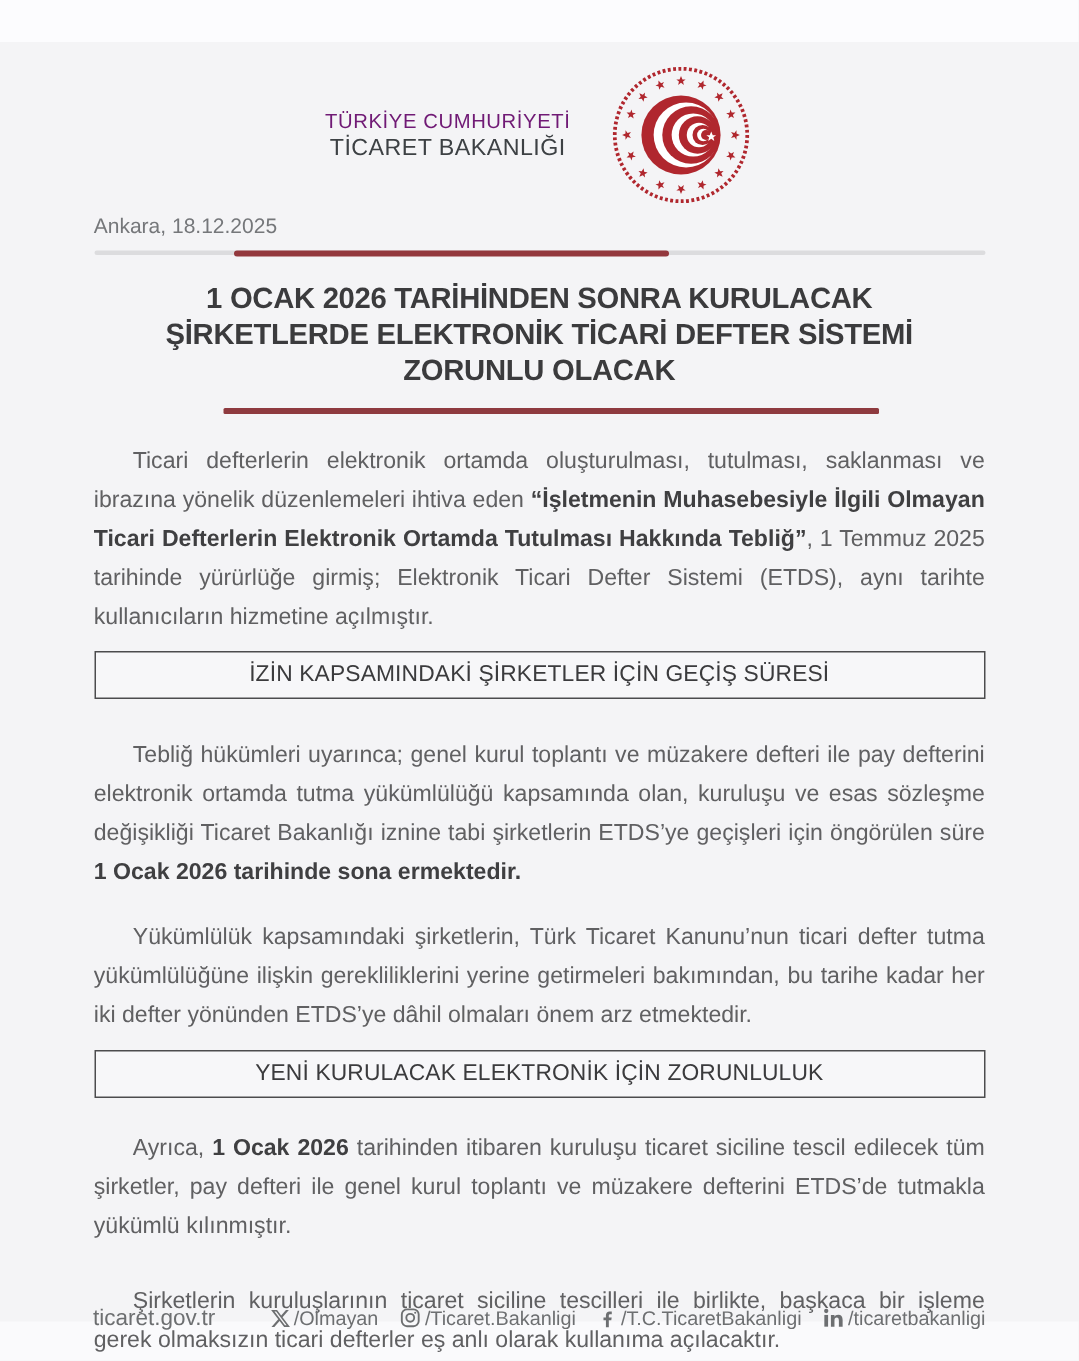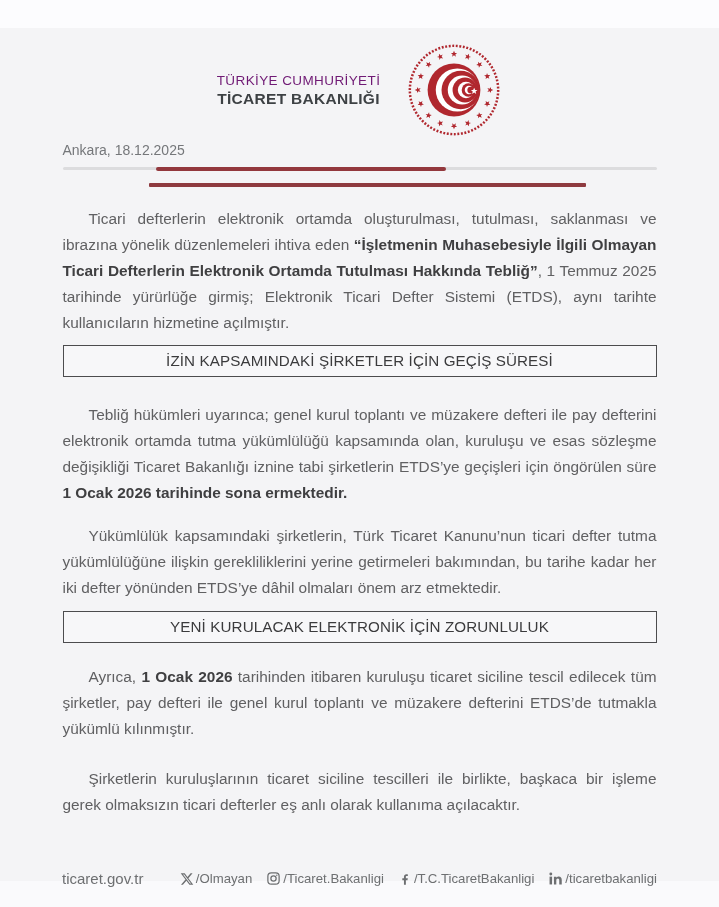--- a/index.html
+++ b/index.html
@@ -12,21 +12,21 @@
     overflow:hidden;
   }
   .top-strip{position:absolute;top:0;left:0;width:100%;height:28px;background:#fcfcfe;}
   .bottom-strip{position:absolute;bottom:0;left:0;width:100%;height:26px;background:#fafafc;}
   .content{width:594px;margin:0 auto;position:relative;padding-top:28px;}
 
   
   .masthead{display:flex;align-items:center;justify-content:center;gap:26px;margin-top:12px;height:100px;}
   .mast-block{text-align:center;}
   .mast-line1{font-size:13.5px;letter-spacing:0.4px;color:#701a75;font-weight:400;}
-  .mast-line2{font-size:15.5px;letter-spacing:0.3px;color:#3d4144;font-weight:700;margin-top:2px;}
+  .mast-line2{font-size:15.5px;letter-spacing:0.3px;color:#3d4144;font-weight:400;margin-top:2px;}
   .logo-wrap{width:96px;height:96px;flex:0 0 auto;}
 
   .dateline{font-size:14px;color:#75777a;margin-top:2px;}
   .rule{position:relative;height:3px;background:#dcdcde;margin-top:9px;border-radius:2px;}
   .rule-red{position:absolute;left:15.8%;width:48.8%;top:-0.5px;height:4px;background:#93383d;border-radius:2px;}
 
   
   .title{
     margin:18px 8px 0 8px;
     font-size:19.5px;line-height:1.22;font-weight:700;
@@ -119,20 +119,23 @@
       </svg>
     </div>
 
   </div>
 
   <div class="dateline">Ankara, 18.12.2025</div>
   <div class="rule">
     <span class="rule-red"></span>
   </div>
 
+  <h1 class="title">1 OCAK 2026 TARİHİNDEN SONRA KURULACAK
+ŞİRKETLERDE ELEKTRONİK TİCARİ DEFTER SİSTEMİ
+ZORUNLU OLACAK</h1>
   <div class="title-underline"></div>
 
   <p class="para p1"><span>Ticari defterlerin elektronik ortamda oluşturulması, tutulması, saklanması ve ibrazına yönelik düzenlemeleri ihtiva eden </span><span class="b">“İşletmenin Muhasebesiyle İlgili Olmayan Ticari Defterlerin Elektronik Ortamda Tutulması Hakkında Tebliğ”</span><span>, 1 Temmuz 2025 tarihinde yürürlüğe girmiş; Elektronik Ticari Defter Sistemi (ETDS), aynı tarihte kullanıcıların hizmetine açılmıştır.</span></p>
 
   <div class="box-header">İZİN KAPSAMINDAKİ ŞİRKETLER İÇİN GEÇİŞ SÜRESİ</div>
 
   <p class="para p2"><span>Tebliğ hükümleri uyarınca; genel kurul toplantı ve müzakere defteri ile pay defterini elektronik ortamda tutma yükümlülüğü kapsamında olan, kuruluşu ve esas sözleşme değişikliği Ticaret Bakanlığı iznine tabi şirketlerin ETDS’ye geçişleri için öngörülen süre </span><span class="b">1 Ocak 2026 tarihinde sona ermektedir.</span></p>
   <p class="para p3"><span>Yükümlülük kapsamındaki şirketlerin, Türk Ticaret Kanunu’nun ticari defter tutma yükümlülüğüne ilişkin gerekliliklerini yerine getirmeleri bakımından, bu tarihe kadar her iki defter yönünden ETDS’ye dâhil olmaları önem arz etmektedir.</span></p>
 
   <div class="box-header bh2">YENİ KURULACAK ELEKTRONİK İÇİN ZORUNLULUK</div>

